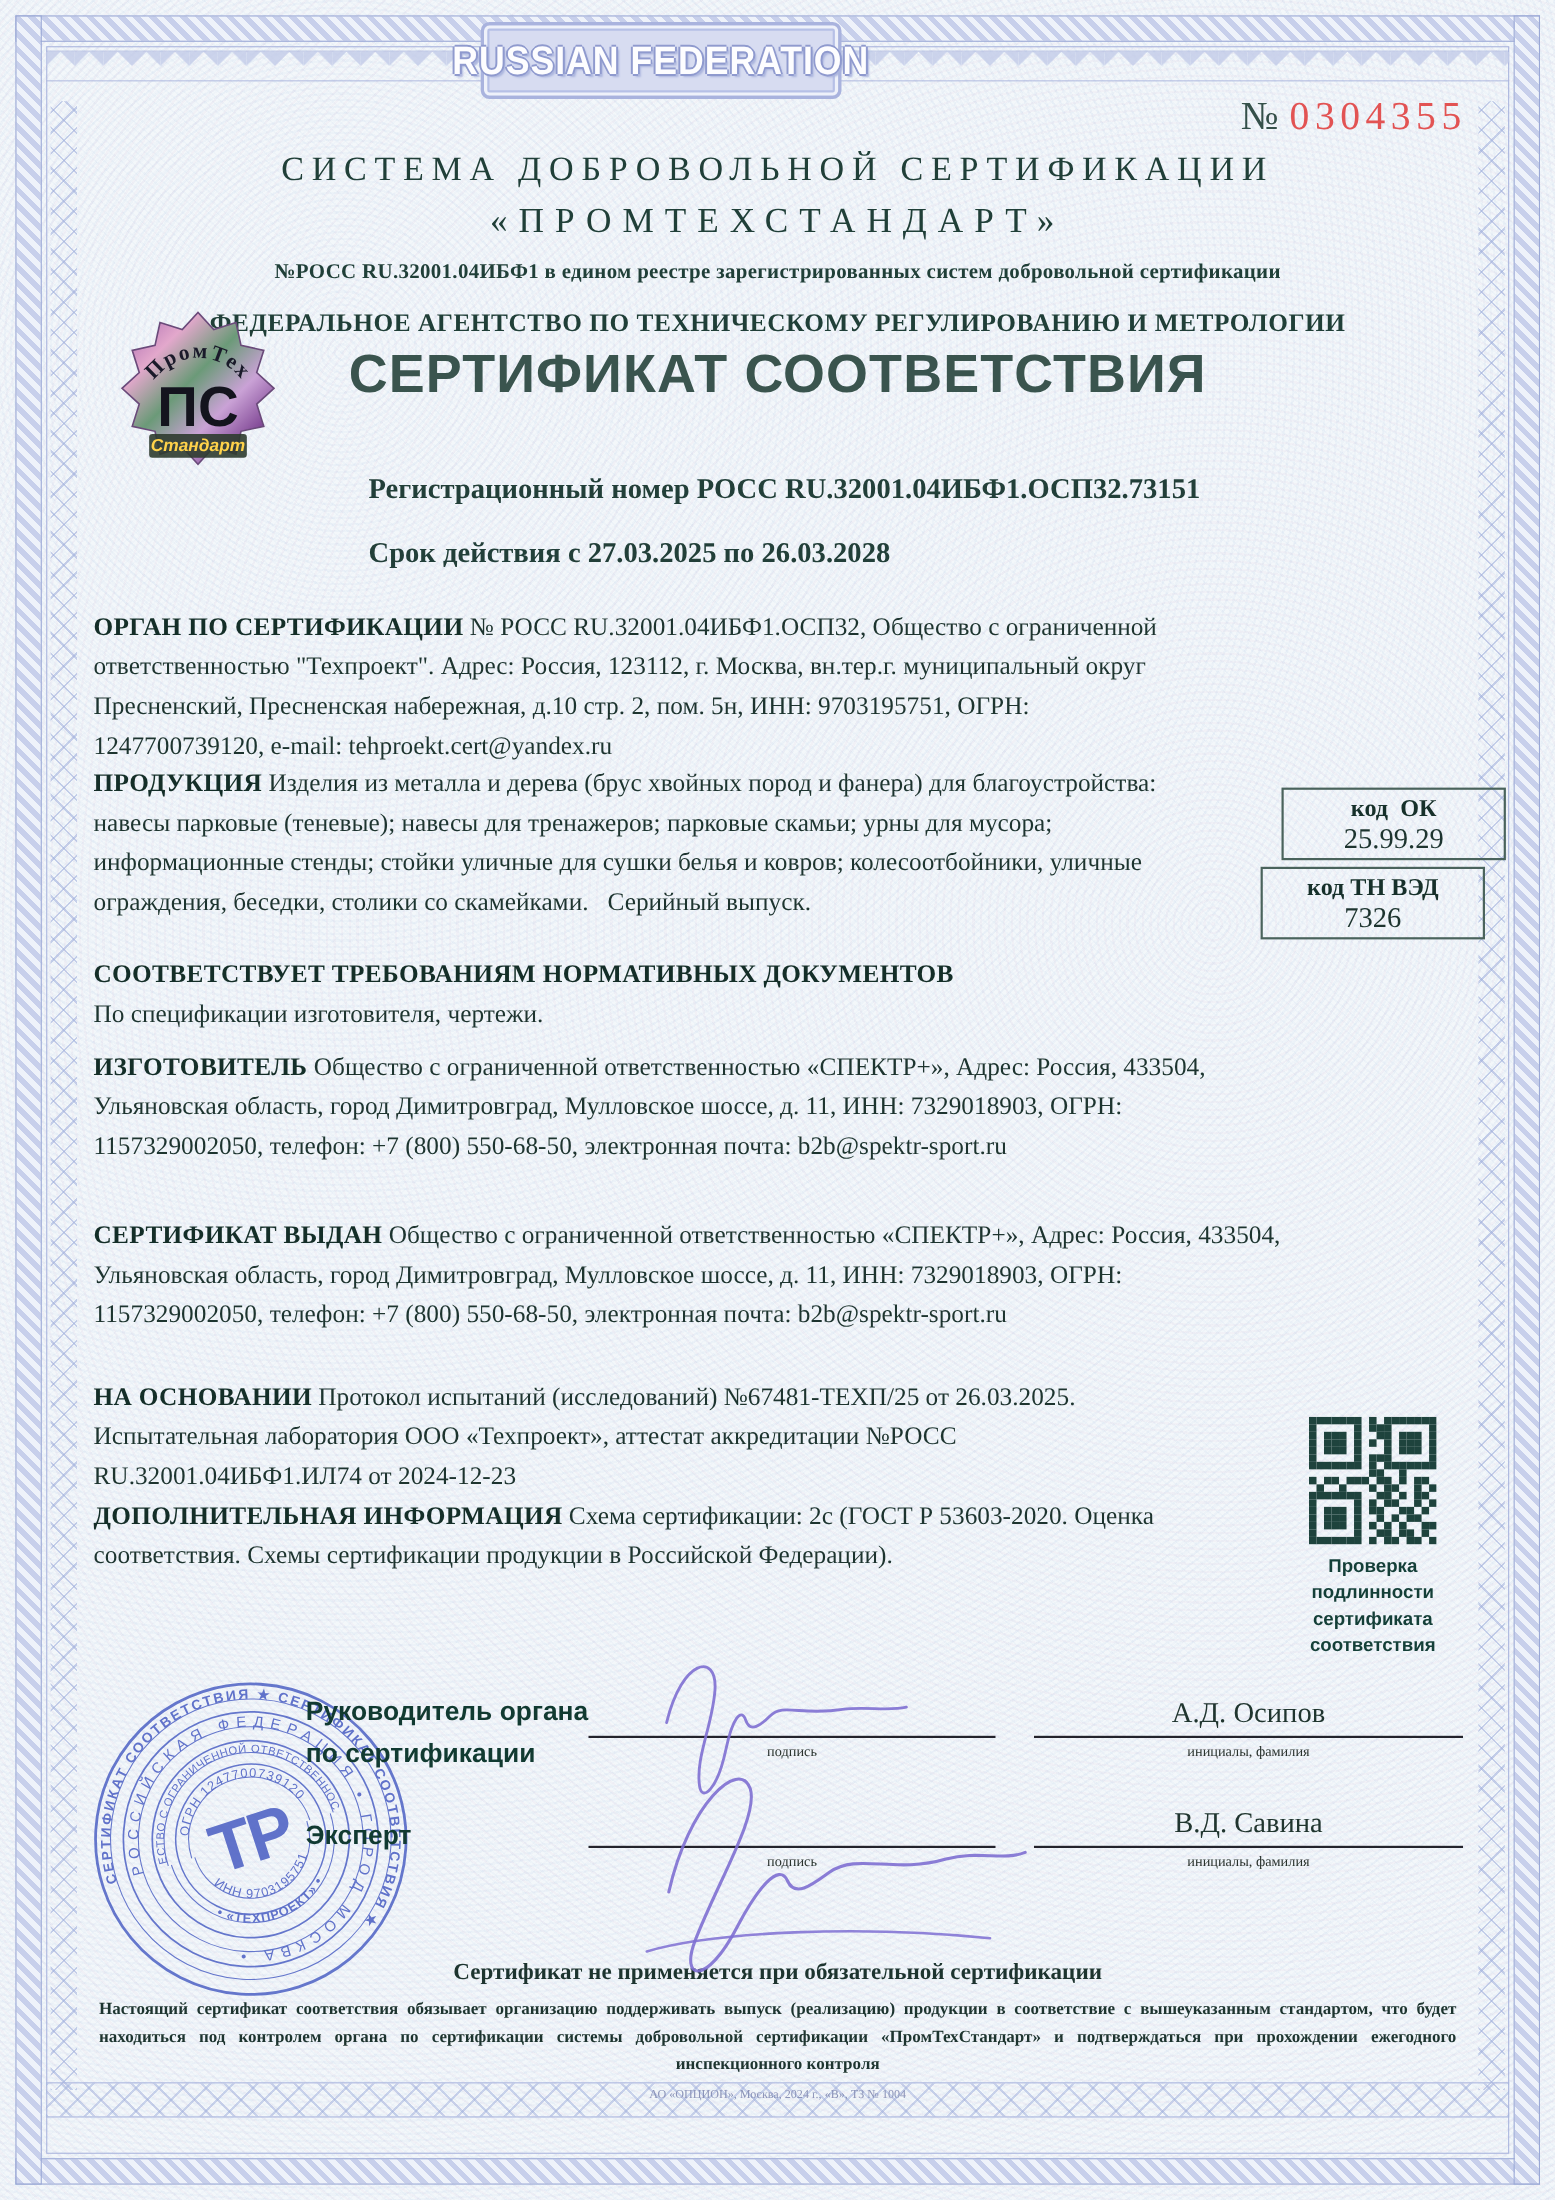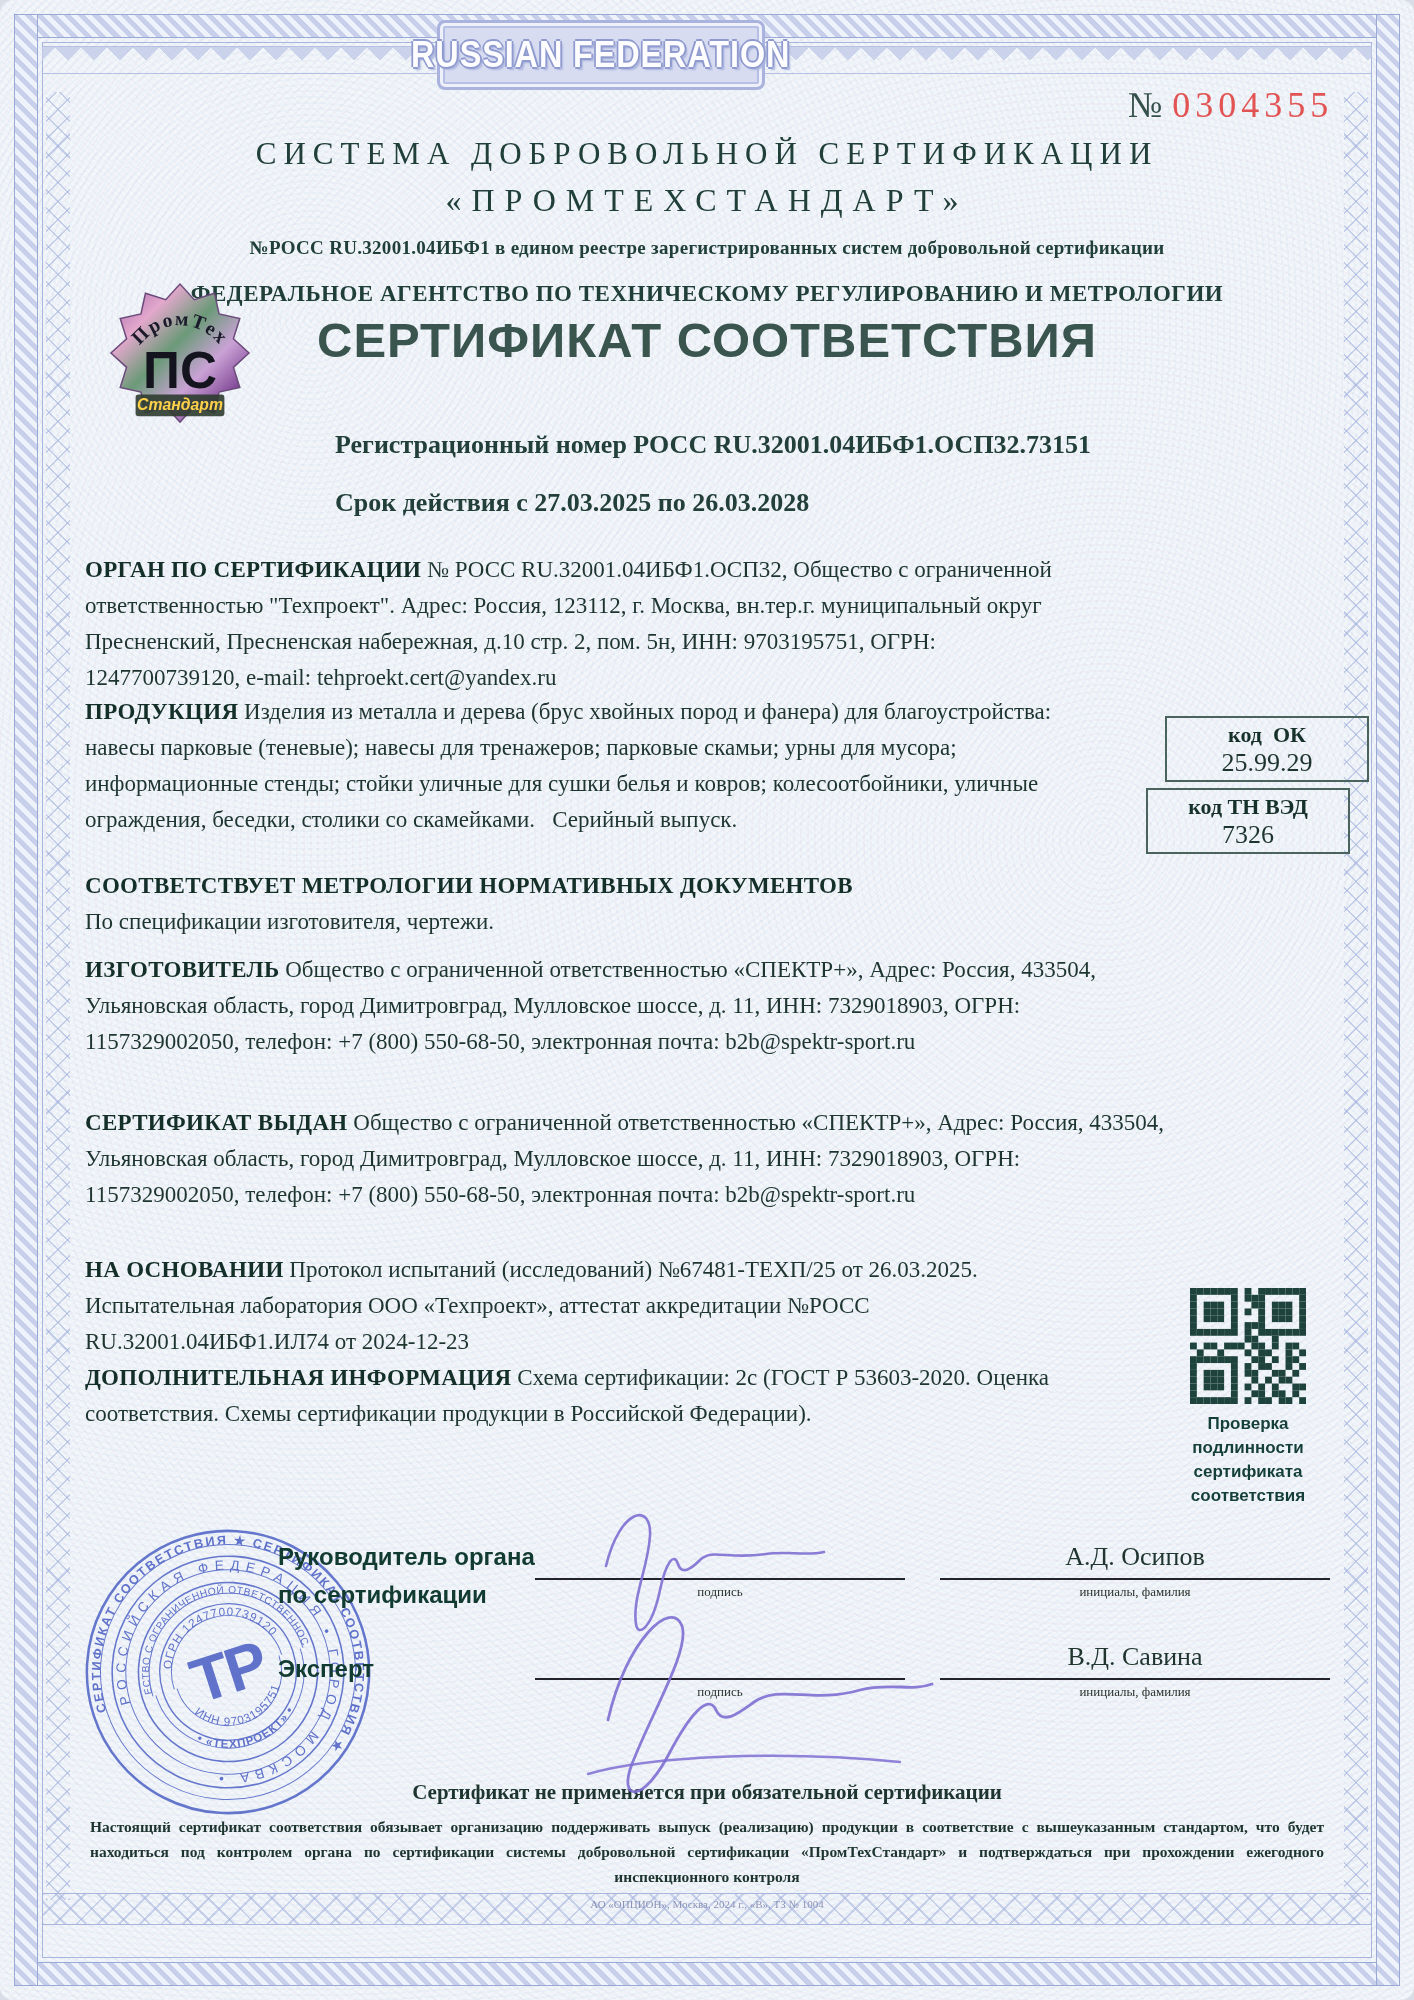--- a/index.html
+++ b/index.html
@@ -4,21 +4,21 @@
 <style>
   html,body{margin:0;padding:0;background:#d8dde6;}
   .page{
     position:relative;width:1414px;height:2000px;margin:0 auto;overflow:hidden;
     background-color:#f3f7fa;
     background-image:
       repeating-radial-gradient(circle at 22% 16%, rgba(120,160,210,.055) 0 2px, transparent 2px 6px),
       repeating-radial-gradient(circle at 78% 42%, rgba(195,125,175,.05) 0 2px, transparent 2px 7px),
       repeating-linear-gradient(40deg, rgba(130,170,215,.05) 0 1.5px, transparent 1.5px 5px),
       repeating-linear-gradient(-40deg, rgba(150,170,220,.045) 0 1.5px, transparent 1.5px 5px);
-    font-family:"Liberation Serif", serif;color:#1c332e;border-radius:13px;
+    font-family:"Liberation Serif", serif;color:#1c332e;
   }
   
   .band{position:absolute;background:repeating-linear-gradient(45deg,#c7cfeb 0 5px,#eef2fa 5px 10px);z-index:3;}
   .band-t{left:14px;right:14px;top:14px;height:22px;border:1px solid #9aa8d6;}
   .band-b{left:14px;right:14px;bottom:14px;height:22px;border:1px solid #9aa8d6;}
   .band-l{left:14px;top:14px;bottom:14px;width:22px;border:1px solid #9aa8d6;}
   .band-r{right:14px;top:14px;bottom:14px;width:22px;border:1px solid #9aa8d6;}
   .innerline{position:absolute;inset:42px;border:1px solid #aab5de;z-index:1;}
   .lattice{position:absolute;z-index:1;
     background-image:repeating-linear-gradient(45deg, rgba(160,175,220,.55) 0 1.5px, transparent 1.5px 13px),
@@ -146,21 +146,21 @@
   <div class="codebox" style="top:716px;margin-left:19px;">
     <div class="cl">код&nbsp;&nbsp;ОК</div>
     <div class="cv">25.99.29</div>
   </div>
   <div class="codebox" style="top:788px;">
     <div class="cl">код ТН ВЭД</div>
     <div class="cv">7326</div>
   </div>
 
   <div class="sec w-wide" style="top:868px;">
-    <b>СООТВЕТСТВУЕТ МЕТРОЛОГИИ НОРМАТИВНЫХ ДОКУМЕНТОВ</b><br>
+    <b>СООТВЕТСТВУЕТ ТРЕБОВАНИЯМ НОРМАТИВНЫХ ДОКУМЕНТОВ</b><br>
     <span>По спецификации изготовителя, чертежи.</span>
   </div>
 
   <div class="sec w-wide" style="top:952px;">
     <b>ИЗГОТОВИТЕЛЬ</b>
     <span>Общество с ограниченной ответственностью «СПЕКТР+», Адрес: Россия, 433504, Ульяновская область, город Димитровград, Мулловское шоссе, д. 11, ИНН: 7329018903, ОГРН: 1157329002050, телефон: +7 (800) 550-68-50, электронная почта: b2b@spektr-sport.ru</span>
   </div>
 
   <div class="sec w-wide" style="top:1105px;">
     <b>СЕРТИФИКАТ ВЫДАН</b>

